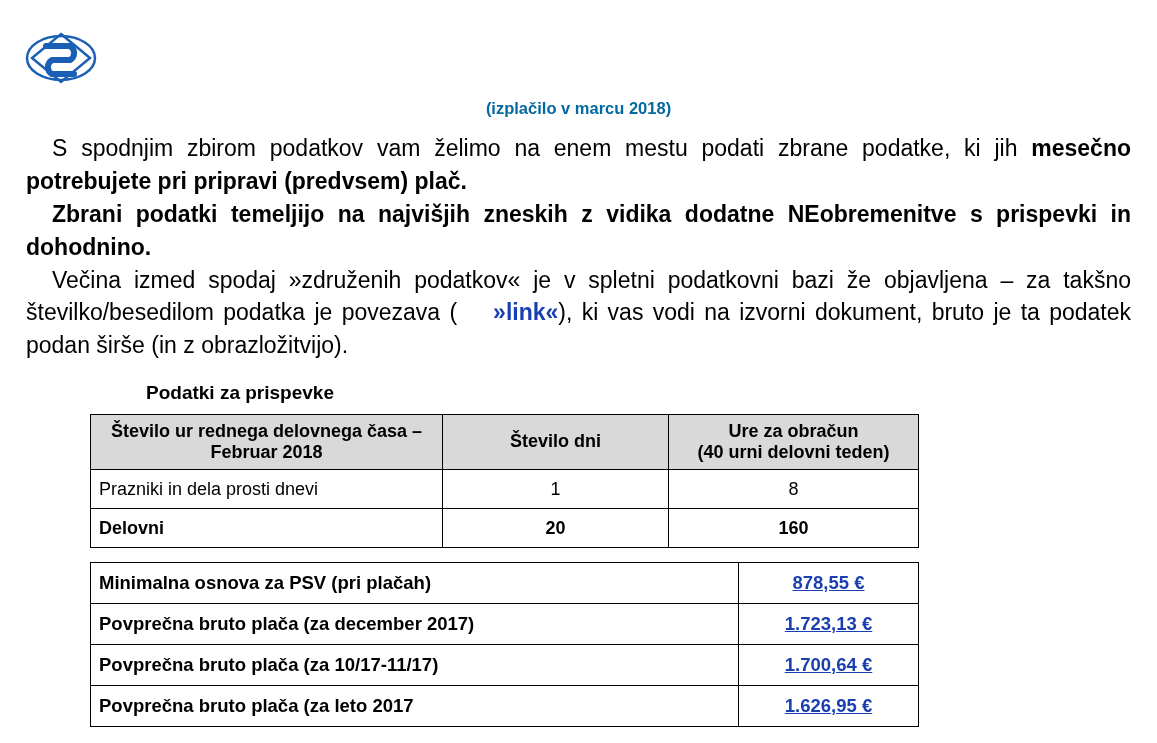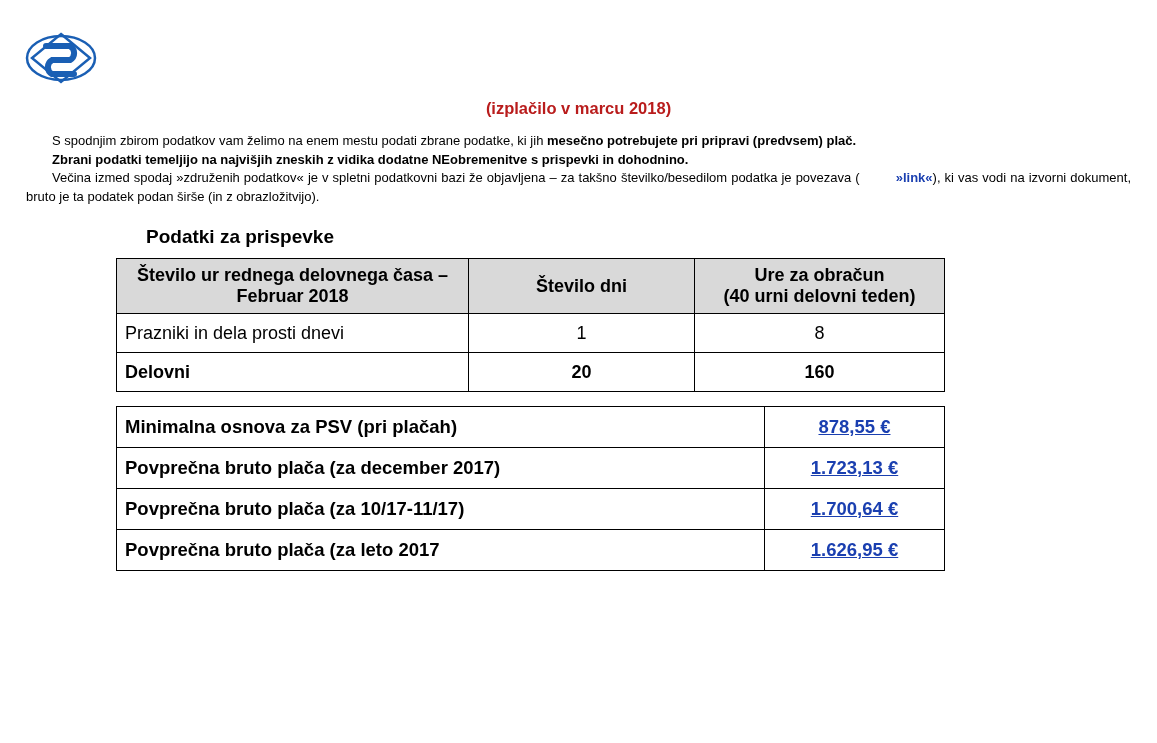--- a/index.html
+++ b/index.html
@@ -32,28 +32,28 @@
   }
   .doc-title {
     font-size: 23.5px;
     font-weight: bold;
     letter-spacing: -0.2px;
     line-height: 1.25;
   }
   .doc-subtitle {
     font-size: 16.5px;
     font-weight: bold;
-    color: #b91c1c;
+    color: #0369a1;
     margin-top: 3px;
   }
 
   
   .intro {
     margin: 14px 26px 0 26px;
-    font-size: 13px;
+    font-size: 23px;
     line-height: 1.43;
     text-align: justify;
   }
   .intro p {
     margin: 0;
     text-indent: 26px;
   }
   .b { font-weight: bold; }
   .link {
     color: #1a3fb0;
@@ -64,21 +64,21 @@
   
   .section-heading {
     margin: 20px 0 10px 146px;
     font-size: 19px;
     font-weight: bold;
   }
 
   
   .tbl {
     border-collapse: collapse;
-    margin-left: 116px;
+    margin-left: 90px;
     table-layout: fixed;
   }
   .tbl td, .tbl th {
     border: 1.3px solid #000;
     padding: 4px 8px;
     font-size: 18px;
     vertical-align: middle;
   }
 
   

